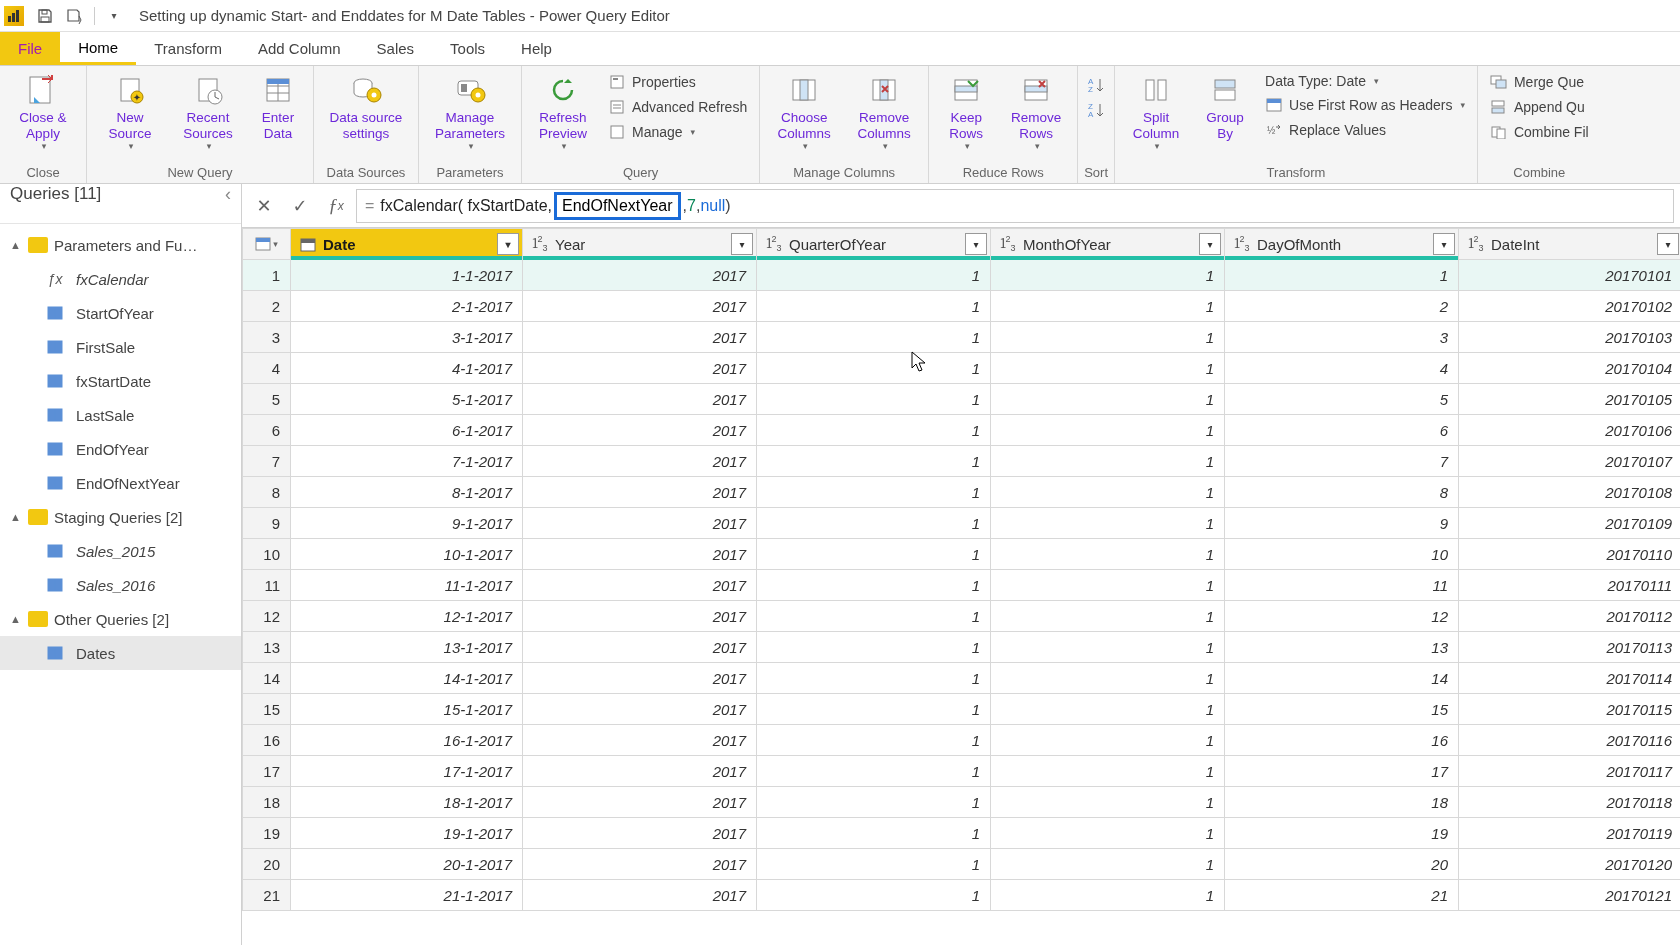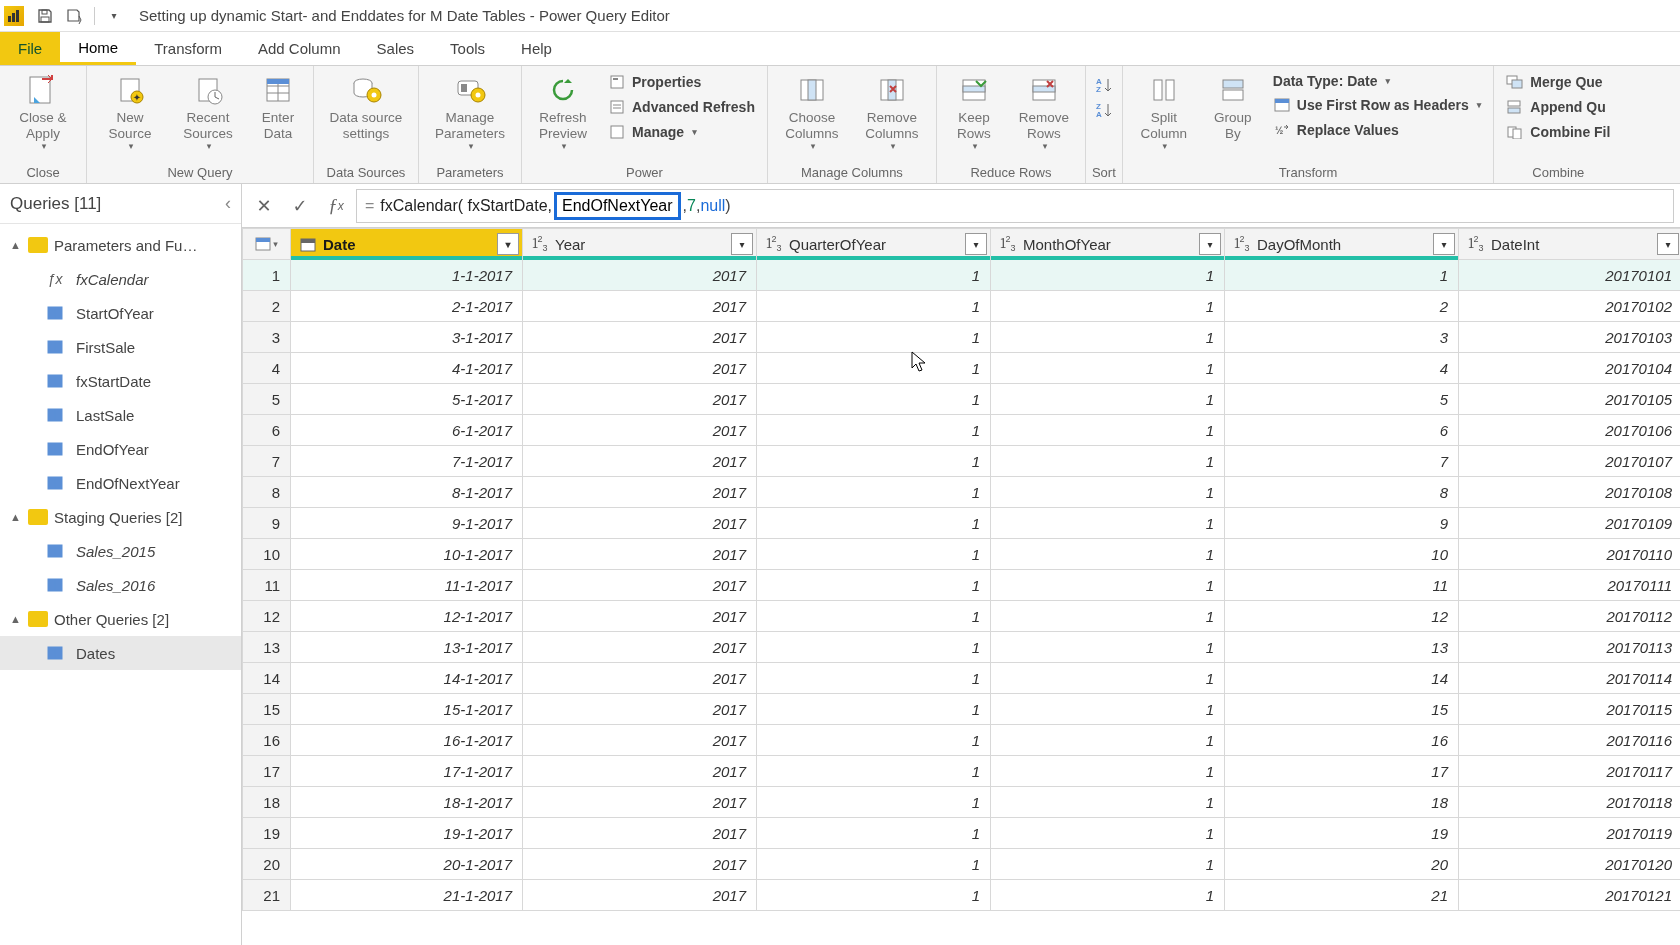--- a/index.html
+++ b/index.html
@@ -8,42 +8,42 @@
 
 .titlebar { height: 32px; background: #fff; display: flex; align-items: center; padding: 0 4px; border-bottom: 1px solid #e0e0e0; }
 .titlebar .app-icon { width: 20px; height: 20px; background: linear-gradient(135deg,#f2c811,#e6a600); margin-right: 6px; display:flex; align-items:center; justify-content:center; color:#333; font-size:10px; font-weight:bold;}
 .titlebar .qat-icon { width: 22px; height: 22px; margin: 0 4px; display:flex; align-items:center; justify-content:center; color:#555;}
 .titlebar .qat-sep { width:1px; height:18px; background:#ccc; margin:0 4px;}
 .titlebar .title-text { margin-left: 10px; color: #444; font-size: 15px; }
 
 
 .menutabs { height: 34px; background: #fff; display: flex; align-items: stretch; border-bottom: 1px solid #d0d0d0; }
 .menutabs .tab { padding: 0 18px; display:flex; align-items:center; font-size: 15px; color: #444; cursor: pointer; }
-.menutabs .tab.file { background: #f2c811; color: #14532d; font-weight: 500; }
+.menutabs .tab.file { background: #f2c811; color: #a21caf; font-weight: 500; }
 .menutabs .tab.active { border-bottom: 3px solid #f2c811; color: #000; }
 
 
 .ribbon { height: 118px; background: #f5f5f5; display: flex; align-items: stretch; border-bottom: 1px solid #d0d0d0; overflow:hidden;}
 .ribbon-group { border-right: 1px solid #d8d8d8; display:flex; flex-direction:column; padding: 2px 6px 0 6px;}
 .ribbon-group .buttons { flex:1; display:flex; align-items:flex-start; gap:4px; }
 .ribbon-group .group-label { text-align:center; font-size:13px; color:#666; padding: 2px 0 3px 0;}
 .rbtn-big { display:flex; flex-direction:column; align-items:center; width: 74px; padding-top:4px; cursor:pointer;}
 .rbtn-big .ricon { width: 36px; height: 36px; display:flex; align-items:center; justify-content:center; margin-bottom:2px;}
-.rbtn-big .rlabel { font-size: 13.5px; color:#737373; text-align:center; line-height:1.15; }
+.rbtn-big .rlabel { font-size: 13.5px; color:#6d28d9; text-align:center; line-height:1.15; }
 .rstack { display:flex; flex-direction:column; gap:3px; padding-top:3px;}
-.rbtn-sm { display:flex; align-items:center; gap:6px; padding: 2px 6px; font-size:14px; color:#444; cursor:pointer; white-space:nowrap;font-weight:bold;}
+.rbtn-sm { display:flex; align-items:center; gap:6px; padding: 2px 6px; font-size:14px; color:#444; cursor:pointer; white-space:nowrap;}
 .rbtn-sm .sicon { width:18px; height:18px; display:flex; align-items:center; justify-content:center;}
 .drop-arrow { font-size:9px; margin-left:2px; color:#666;}
 
 
 .main { display:flex; height: calc(945px - 32px - 34px - 118px); }
 
 
 .queries-pane { width: 242px; border-right: 1px solid #d0d0d0; background:#fff; display:flex; flex-direction:column;}
-.queries-header { height: 40px; display:flex; align-items:center; justify-content:space-between; padding:0 10px; border-bottom:1px solid #e5e5e5; font-size:17px; color:#444;}
+.queries-header { height: 40px; display:flex; align-items:flex-start; justify-content:space-between; padding:0 10px; border-bottom:1px solid #e5e5e5; font-size:17px; color:#444;}
 .queries-collapse { color:#888; cursor:pointer; font-size:18px;}
 .qtree { padding: 4px 0; overflow:auto; flex:1;}
 .qnode { display:flex; align-items:center; height:34px; padding: 0 6px 0 10px; font-size:15px; color:#444; cursor:pointer; gap:6px;}
 .qnode.group { font-weight:400; }
 .qnode.group .caret { width:12px; font-size:11px; color:#666;}
 .qnode.group .folder { width:20px; height:16px; background:#f2c811; border-radius:2px; position:relative;}
 .qnode.item { padding-left: 46px; }
 .qnode.item .qicon { width:18px; height:16px; margin-right:6px; display:flex; align-items:center; justify-content:center;}
 .qnode.item.fx .qicon { color:#5b5b5b; font-style:italic; font-size:14px;}
 .qnode.item.tbl .qicon svg rect { fill:#5b8fd6;}
@@ -270,21 +270,21 @@
             <span class="sicon">
               <svg width="16" height="16">
                 <rect x="2" y="2" width="12" height="12" fill="#fff" stroke="#888"></rect>
               </svg>
             </span>
             <span>Manage</span>
             <span class="drop-arrow">▾</span>
           </div>
       </div>
     </div>
-    <div class="group-label">Power</div>
+    <div class="group-label">Query</div>
   </div>
 
   <div class="ribbon-group">
     <div class="buttons">
       <div class="rbtn-big" style="width:76px">
         <div class="ricon">
             <svg width="30" height="28">
               <rect x="4" y="4" width="22" height="20" fill="#fff" stroke="#888"></rect>
               <rect x="11" y="4" width="8" height="20" fill="#cfe3f5" stroke="#888"></rect>
             </svg>

